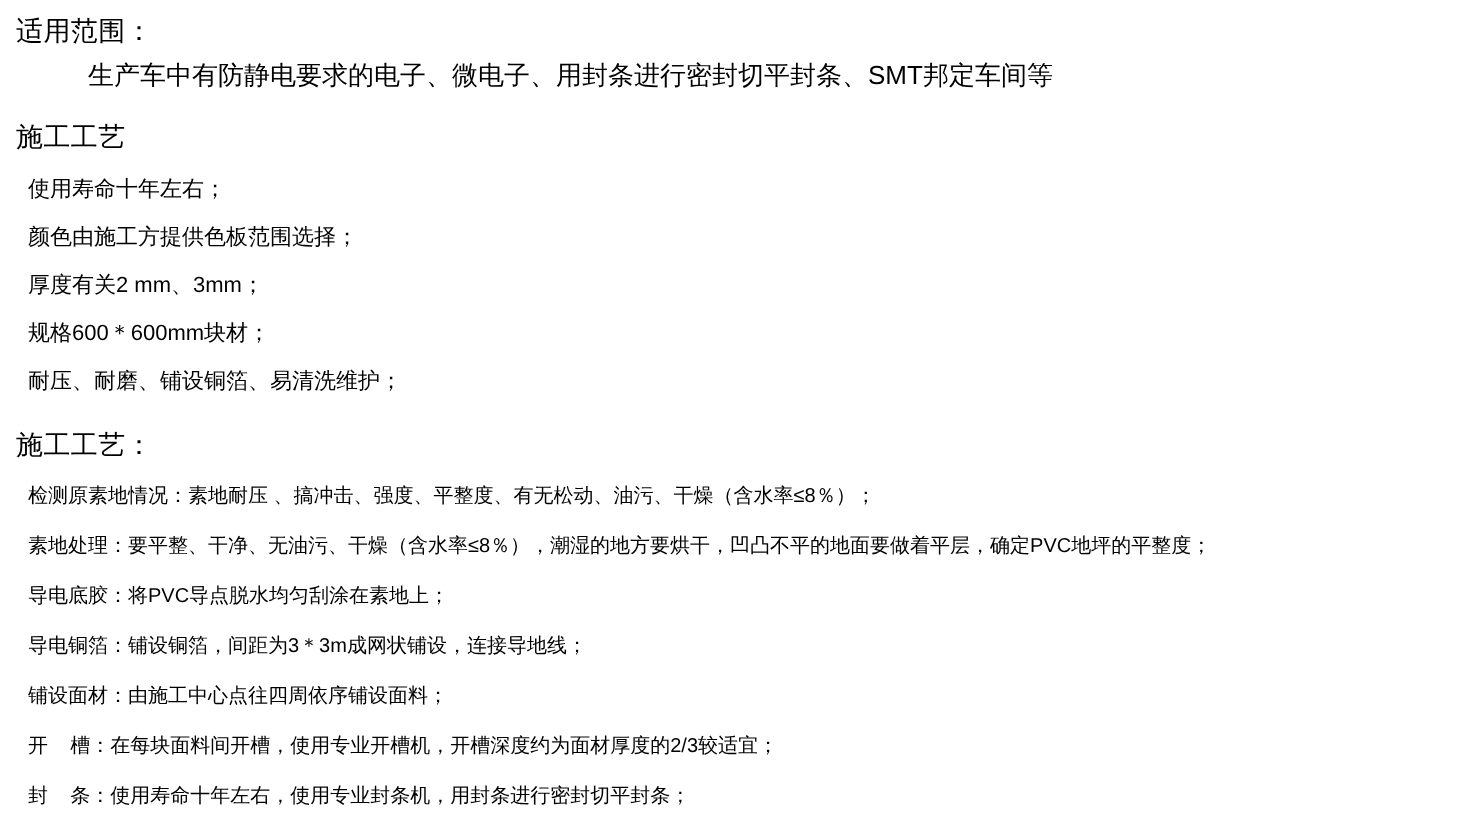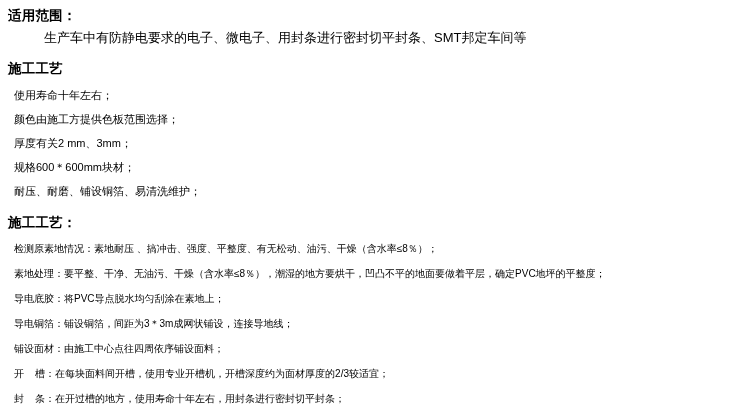--- a/index.html
+++ b/index.html
@@ -14,21 +14,21 @@
     color: #000000;
     font-size: 13px;
     overflow: hidden;
   }
   .doc {
     padding: 6px 0 0 8px;
     box-sizing: border-box;
     width: 742px;
   }
   .section-title {
-    font-weight: bold;
+    font-weight: normal;
     font-size: 13.5px;
     line-height: 20px;
     margin: 0 0 2px 0;
     letter-spacing: 0.2px;
   }
   .indent-line {
     margin: 0 0 3px 0;
     padding-left: 36px;
     line-height: 20px;
     font-size: 13px;
@@ -75,16 +75,16 @@
 
   <div>
     <div class="section-title">施工工艺：</div>
     <div class="gap-sm"></div>
     <div class="proc-line">检测原素地情况：素地耐压 、搞冲击、强度、平整度、有无松动、油污、干燥（含水率≤8％）；</div>
     <div class="proc-line">素地处理：要平整、干净、无油污、干燥（含水率≤8％），潮湿的地方要烘干，凹凸不平的地面要做着平层，确定PVC地坪的平整度；</div>
     <div class="proc-line">导电底胶：将PVC导点脱水均匀刮涂在素地上；</div>
     <div class="proc-line">导电铜箔：铺设铜箔，间距为3＊3m成网状铺设，连接导地线；</div>
     <div class="proc-line">铺设面材：由施工中心点往四周依序铺设面料；</div>
     <div class="proc-line">开    槽：在每块面料间开槽，使用专业开槽机，开槽深度约为面材厚度的2/3较适宜；</div>
-    <div class="proc-line">封    条：在开过槽的地方，使用寿命十年左右，用封条进行密封切平封条；</div>
+    <div class="proc-line">封    条：使用寿命十年左右，使用专业封条机，用封条进行密封切平封条；</div>
   </div>
 
 </div>
 
 </body></html>

